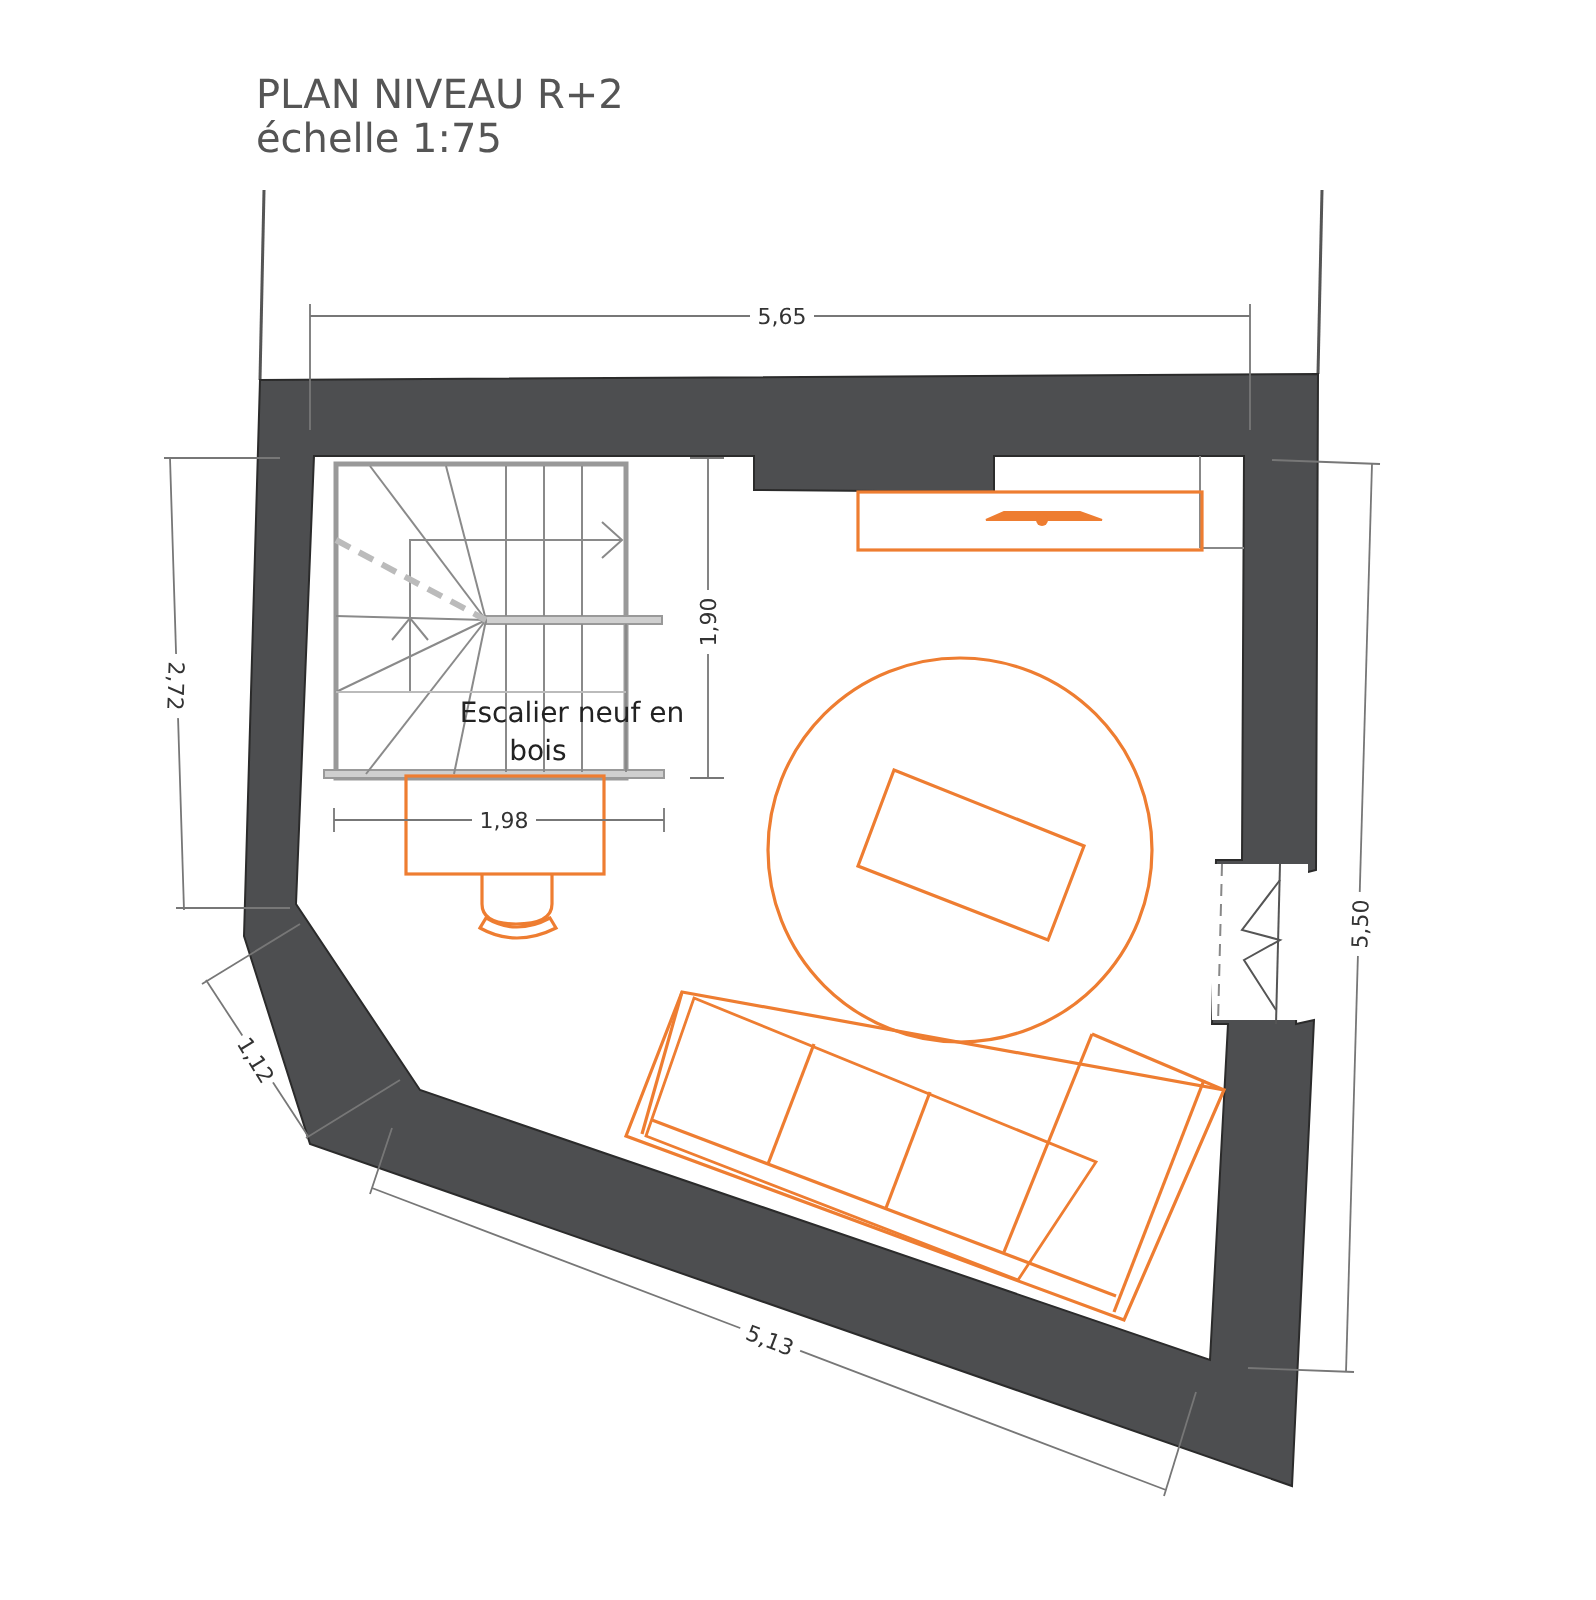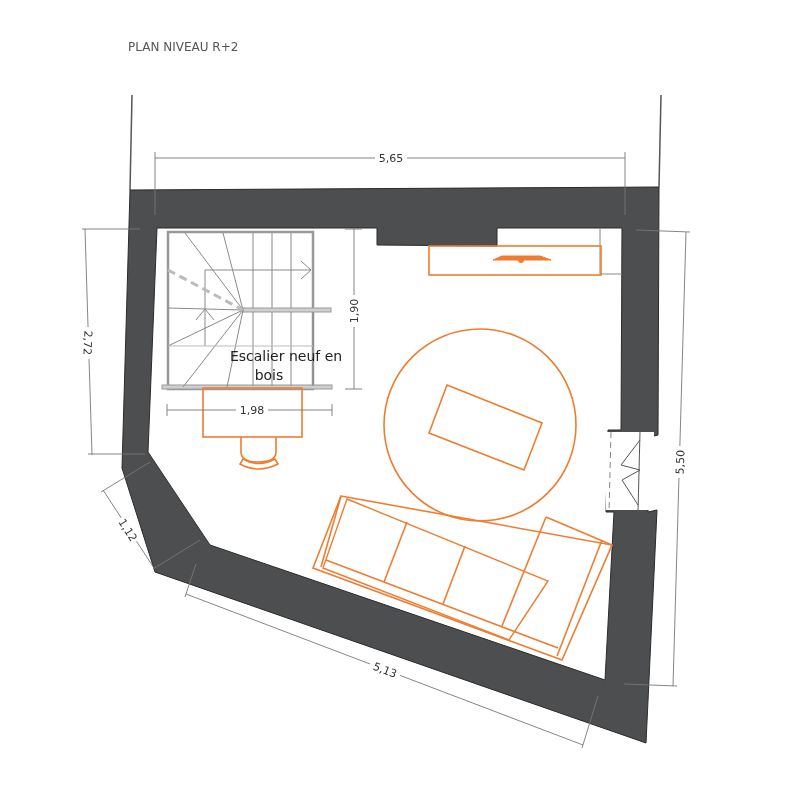--- a/index.html
+++ b/index.html
@@ -1,27 +1,28 @@
 <!DOCTYPE html>
 <html><head>
 <meta charset="utf-8">
 <style>
   html, body { margin:0; padding:0; background:#ffffff; }
   body { width:798px; height:800px; position:relative; overflow:hidden; font-family:"Liberation Sans", sans-serif; }
-  .title { position:absolute; left:128px; top:36px; font-size:12px; color:#555; line-height:22px; font-family:"DejaVu Sans", sans-serif; }
+  .title { position:absolute; left:128px; top:36px; font-size:20px; color:#555; line-height:22px; font-family:"DejaVu Sans", sans-serif; }
   .title div { white-space:nowrap; }
   svg { position:absolute; left:0; top:0; }
   .dimtxt { font-family:"DejaVu Sans", sans-serif; font-size:11px; fill:#333; }
   .labeltxt { font-family:"DejaVu Sans", sans-serif; font-size:14px; fill:#222; }
 </style>
 </head>
 <body>
 
 <div class="title">
   <div>PLAN NIVEAU R+2</div>
+  <div>échelle 1:75</div>
 </div>
 
 <svg width="798" height="800" viewBox="0 0 798 800">
 
   <line x1="132" y1="95" x2="130" y2="190" stroke="#555" stroke-width="1.5"></line>
   <line x1="661" y1="95" x2="659" y2="187" stroke="#555" stroke-width="1.5"></line>
 
   <path fill="#4d4e50" stroke="#2b2b2b" stroke-width="1" fill-rule="evenodd" d="M130,190 L659,187 L658,435 L650,437 L648,512 L657,510 L646,743 L155,572 L122,468 Z
        M157,228 L377,228 L377,245 L497,246 L497,228 L622,228 L621,430 L608,430 L606,512 L614,512 L605,680 L210,545 L148,452 Z"></path>
 

